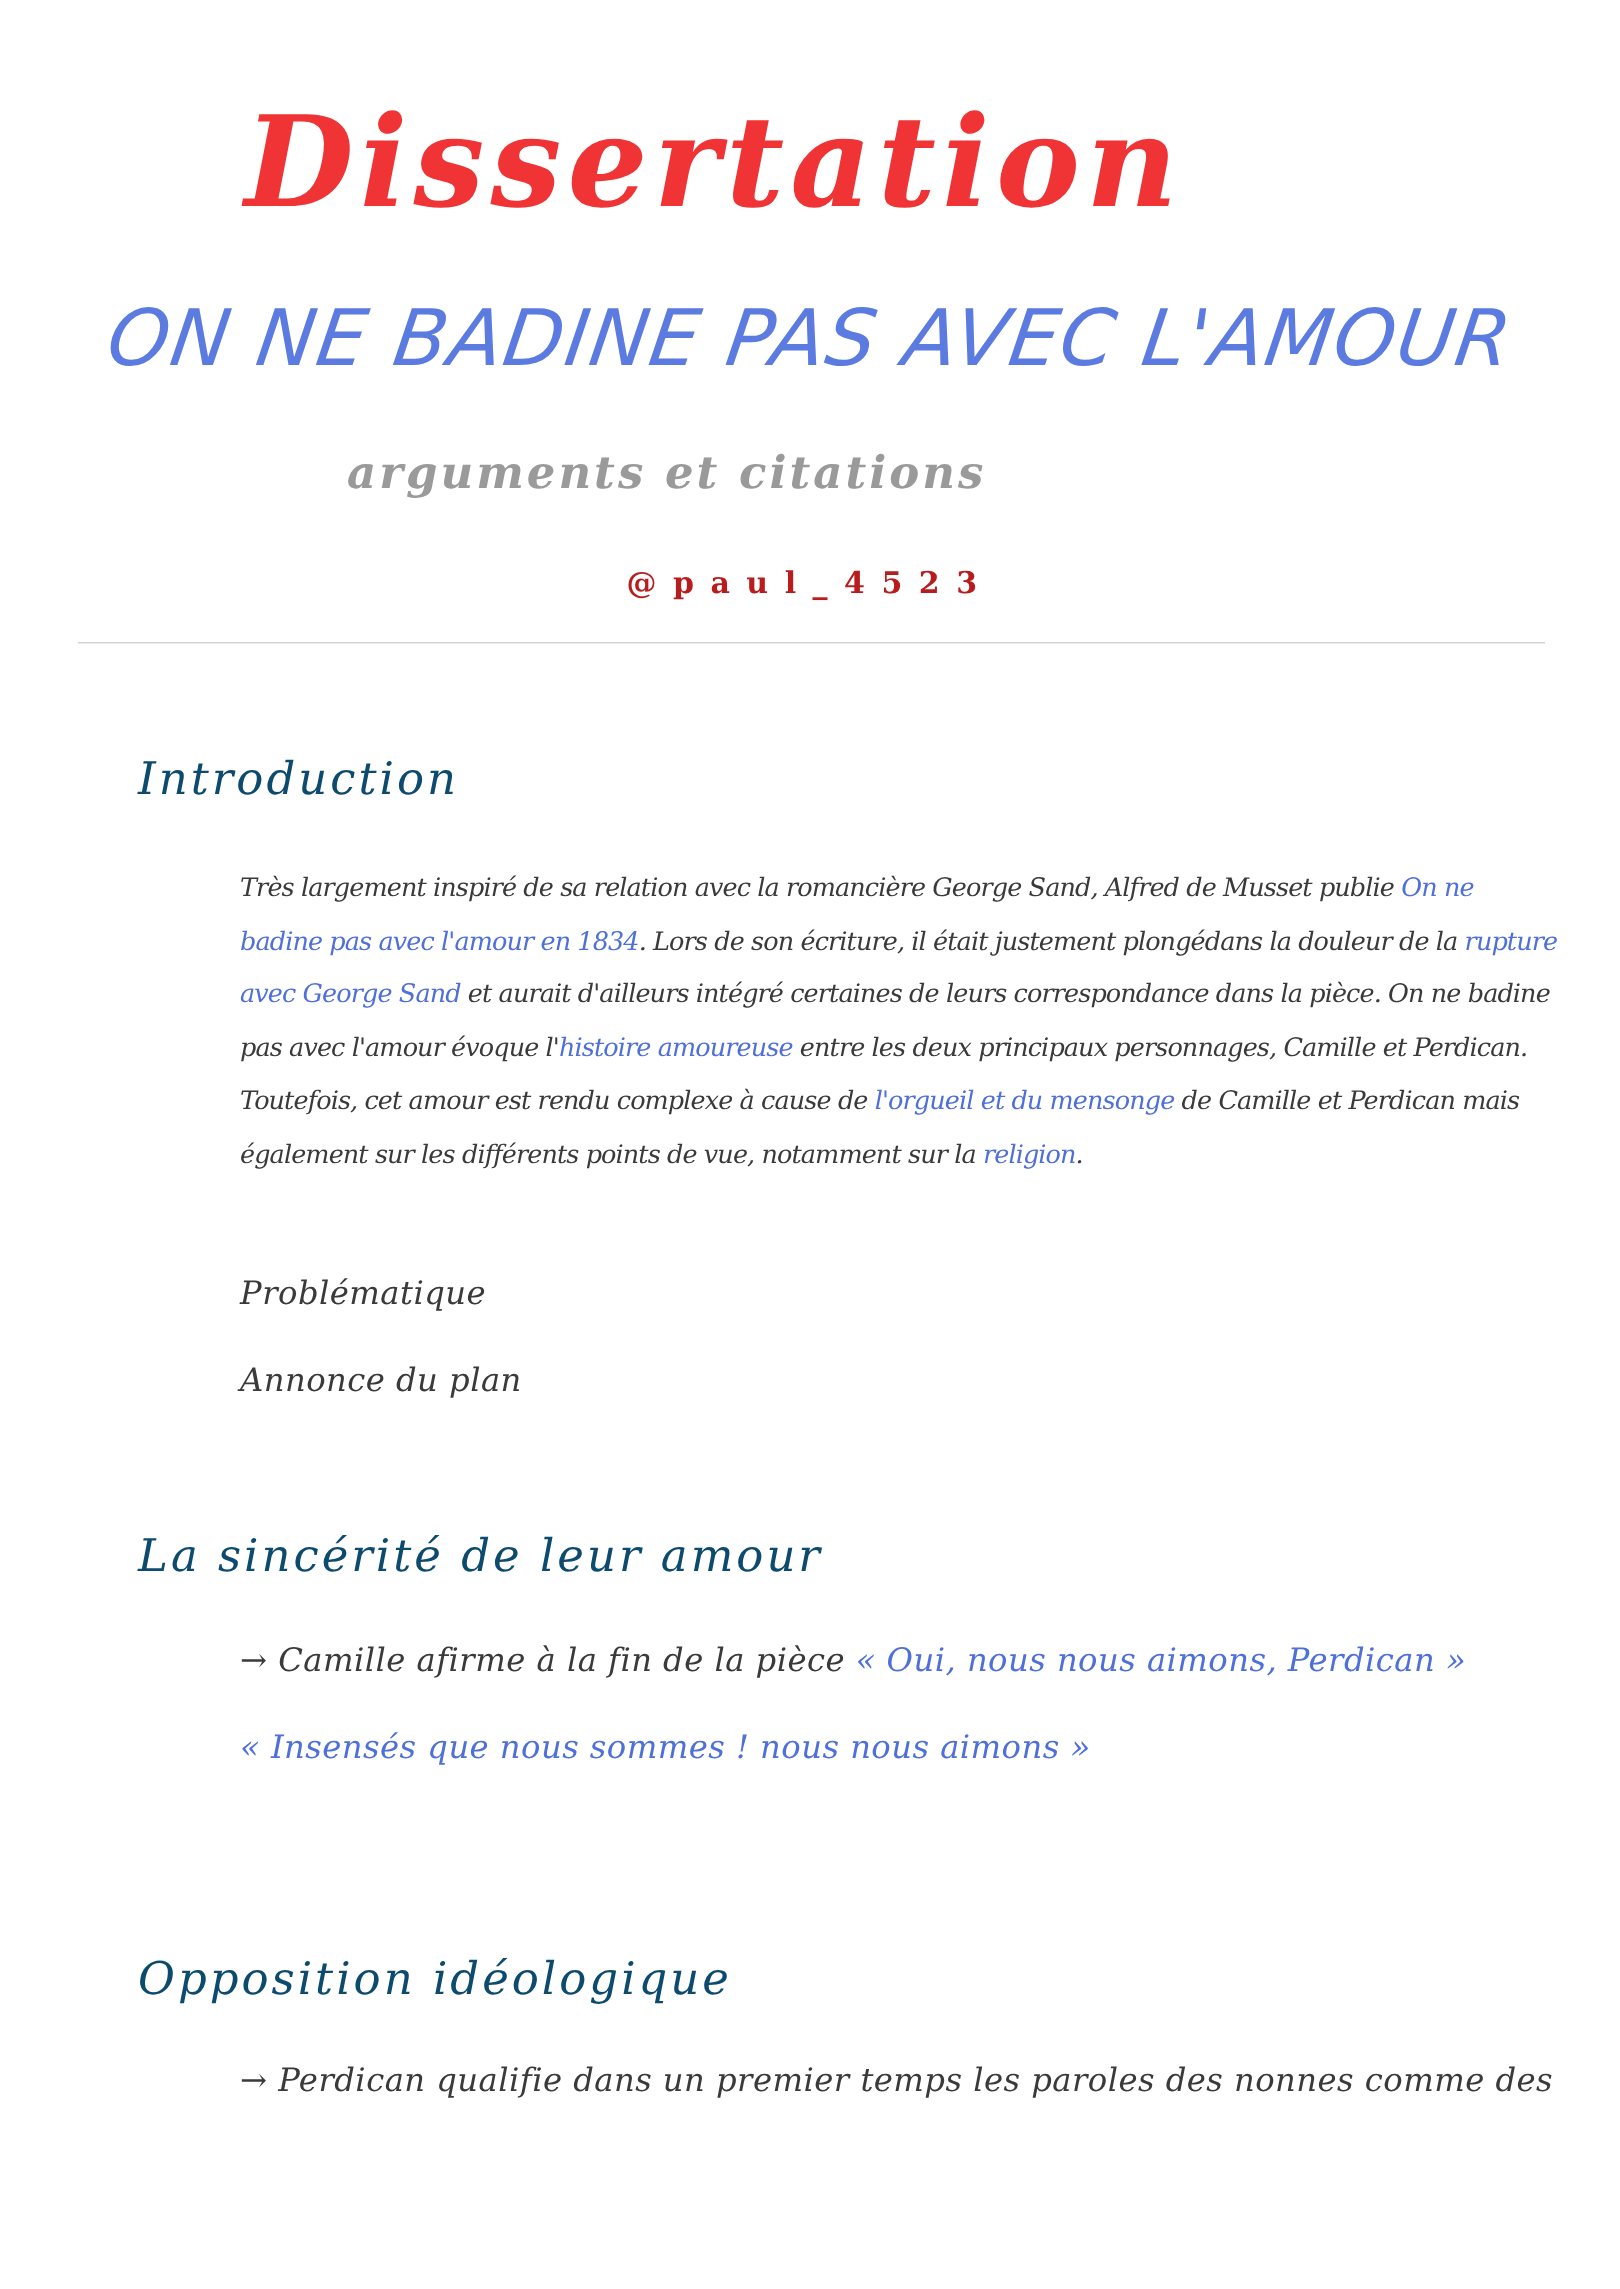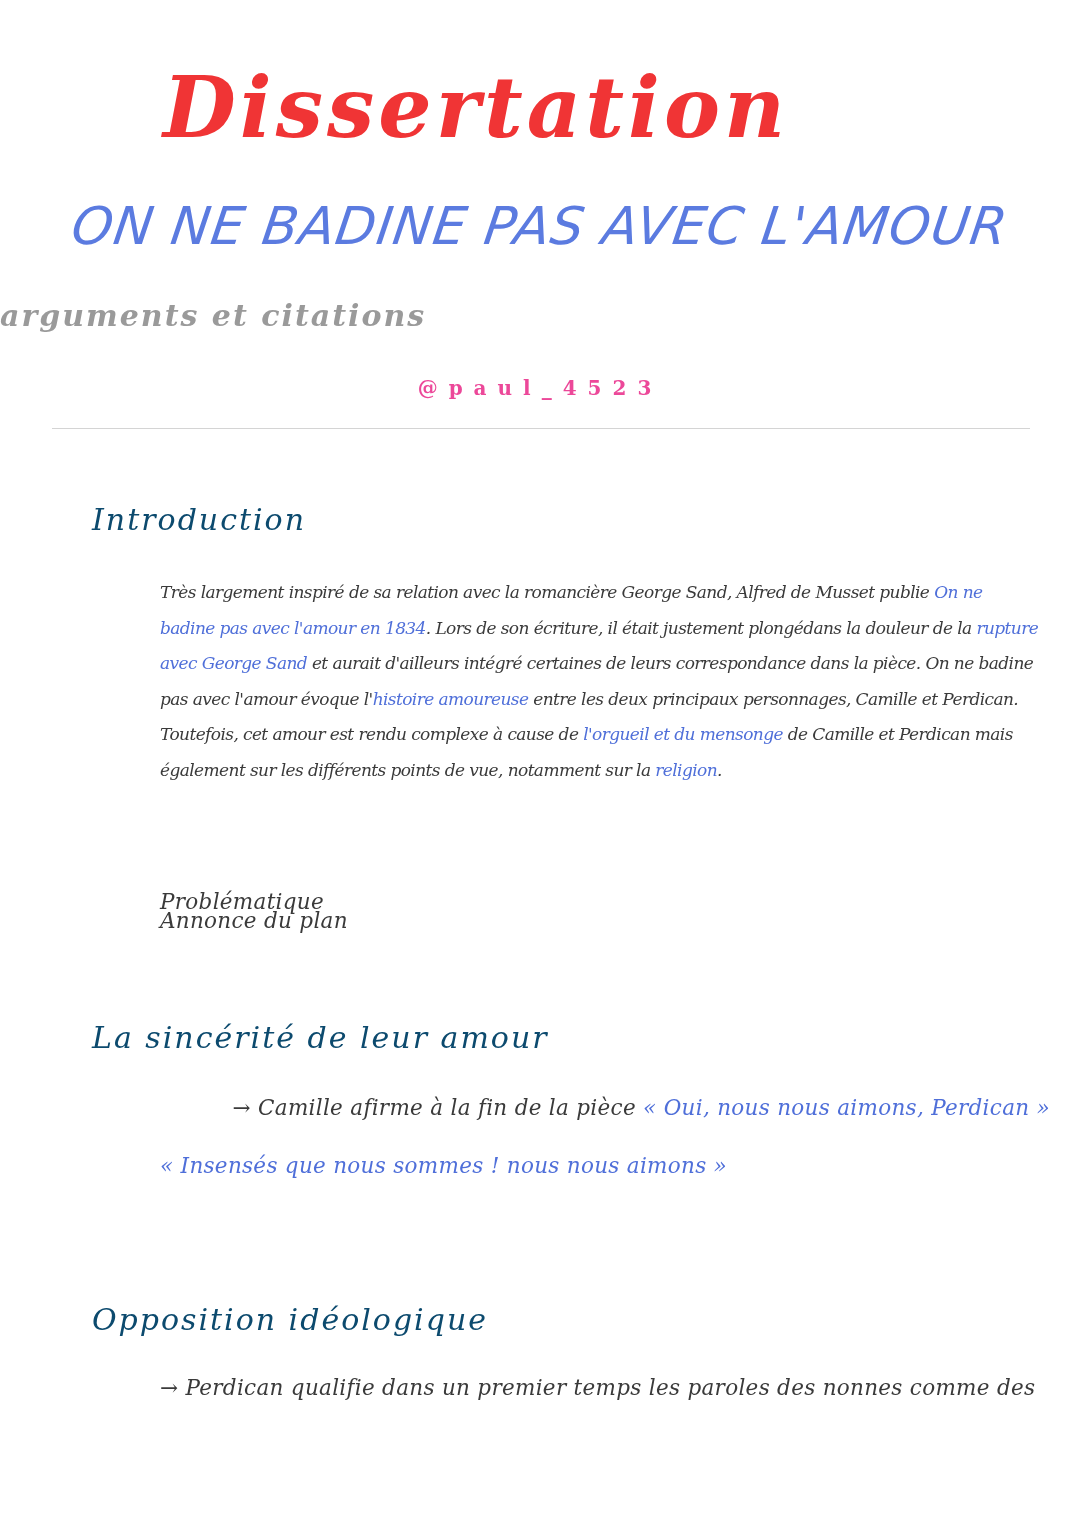--- a/index.html
+++ b/index.html
@@ -1,42 +1,42 @@
 <!DOCTYPE html>
 <html><head>
 <meta charset="utf-8">
 <style>
   html, body { margin: 0; padding: 0; background: #ffffff; }
   body { width: 1080px; height: 1526px; position: relative; overflow: hidden; font-family: "DejaVu Serif", serif; color: #3a3a3a; }
   .title { position: absolute; left: 0; width: 952px; top: 58px; text-align: center; font-family: "DejaVu Serif", serif; font-style: italic; font-weight: bold; font-size: 84px; color: #f03435; letter-spacing: 4px; }
   .subtitle { position: absolute; left: 0; width: 1080px; top: 196px; text-align: center; font-family: "DejaVu Sans", sans-serif; font-style: italic; font-weight: normal; font-size: 52px; color: #5b7be0; letter-spacing: 1px; transform: skewX(-8deg); }
-  .tagline { position: absolute; left: 0; width: 857px; top: 298px; text-align: left; font-family: "DejaVu Serif", serif; font-style: italic; font-weight: bold; font-size: 30px; color: #9a9a9a; letter-spacing: 2px; }
-  .handle { position: absolute; left: 0; width: 1080px; top: 376px; text-align: center; font-family: "DejaVu Serif", serif; font-weight: bold; font-size: 20px; color: #ec4899; letter-spacing: 11px; }
+  .tagline { position: absolute; left: 16px; width: 857px; top: 298px; text-align: center; font-family: "DejaVu Serif", serif; font-style: italic; font-weight: bold; font-size: 30px; color: #9a9a9a; letter-spacing: 2px; }
+  .handle { position: absolute; left: 0; width: 1080px; top: 376px; text-align: center; font-family: "DejaVu Serif", serif; font-weight: bold; font-size: 20px; color: #b91c1c; letter-spacing: 11px; }
   .divider { position: absolute; left: 52px; width: 978px; top: 428px; height: 1px; background: #d4d4d4; }
   .h { position: absolute; left: 92px; font-family: "DejaVu Serif", serif; font-style: italic; font-size: 30px; color: #0c4a6e; letter-spacing: 2px; }
   .p { position: absolute; left: 160px; width: 880px; font-family: "DejaVu Serif", serif; font-style: italic; font-size: 17px; line-height: 35.5px; color: #3a3a3a; letter-spacing: -0.6px; }
   .q { color: #4f6fd9; }
   .line { position: absolute; left: 160px; width: 890px; font-family: "DejaVu Serif", serif; font-style: italic; font-size: 21.5px; color: #3a3a3a; letter-spacing: 0.3px; line-height: 34px; }
 </style>
 </head>
 <body>
 
 <div class="title">Dissertation</div>
 <div class="subtitle">ON NE BADINE PAS AVEC L'AMOUR</div>
 <div class="tagline">arguments et citations</div>
 <div class="handle">@paul_4523</div>
 <div class="divider"></div>
 
 <div class="h" style="top:502px;">Introduction</div>
 <div class="p" id="intro-para" style="top:575px;"><span>Très largement inspiré de sa relation avec la romancière George Sand, Alfred de Musset publie </span><span class="q">On ne badine pas avec l'amour en 1834</span><span>. Lors de son écriture, il était justement plongédans la douleur de la </span><span class="q">rupture avec George Sand</span><span> et aurait d'ailleurs intégré certaines de leurs correspondance dans la pièce. On ne badine pas avec l'amour évoque l'</span><span class="q">histoire amoureuse</span><span> entre les deux principaux personnages, Camille et Perdican. Toutefois, cet amour est rendu complexe à cause de </span><span class="q">l'orgueil et du mensonge</span><span> de Camille et Perdican mais également sur les différents points de vue, notamment sur la </span><span class="q">religion</span><span>.</span></div>
-<div class="line" style="top:846px;margin-top:39px;">Problématique</div>
+<div class="line" style="top:846px;">Problématique</div>
 <div class="line" style="top:904px;">Annonce du plan</div>
 
 <div class="h" style="top:1020px;">La sincérité de leur amour</div>
-<div class="line" style="top:1091px;text-align:right;">
+<div class="line" style="top:1091px;">
   <span>→ Camille afirme à la fin de la pièce </span><span class="q">« Oui, nous nous aimons, Perdican »</span>
 </div>
 <div class="line" style="top:1149px;">
   <div class="q">« Insensés que nous sommes ! nous nous aimons »</div>
 </div>
 
 <div class="h" style="top:1302px;font-style:italic;">Opposition idéologique</div>
 <div class="line" style="top:1371px;">
   <div>→ Perdican qualifie dans un premier temps les paroles des nonnes comme des</div>
 </div>

